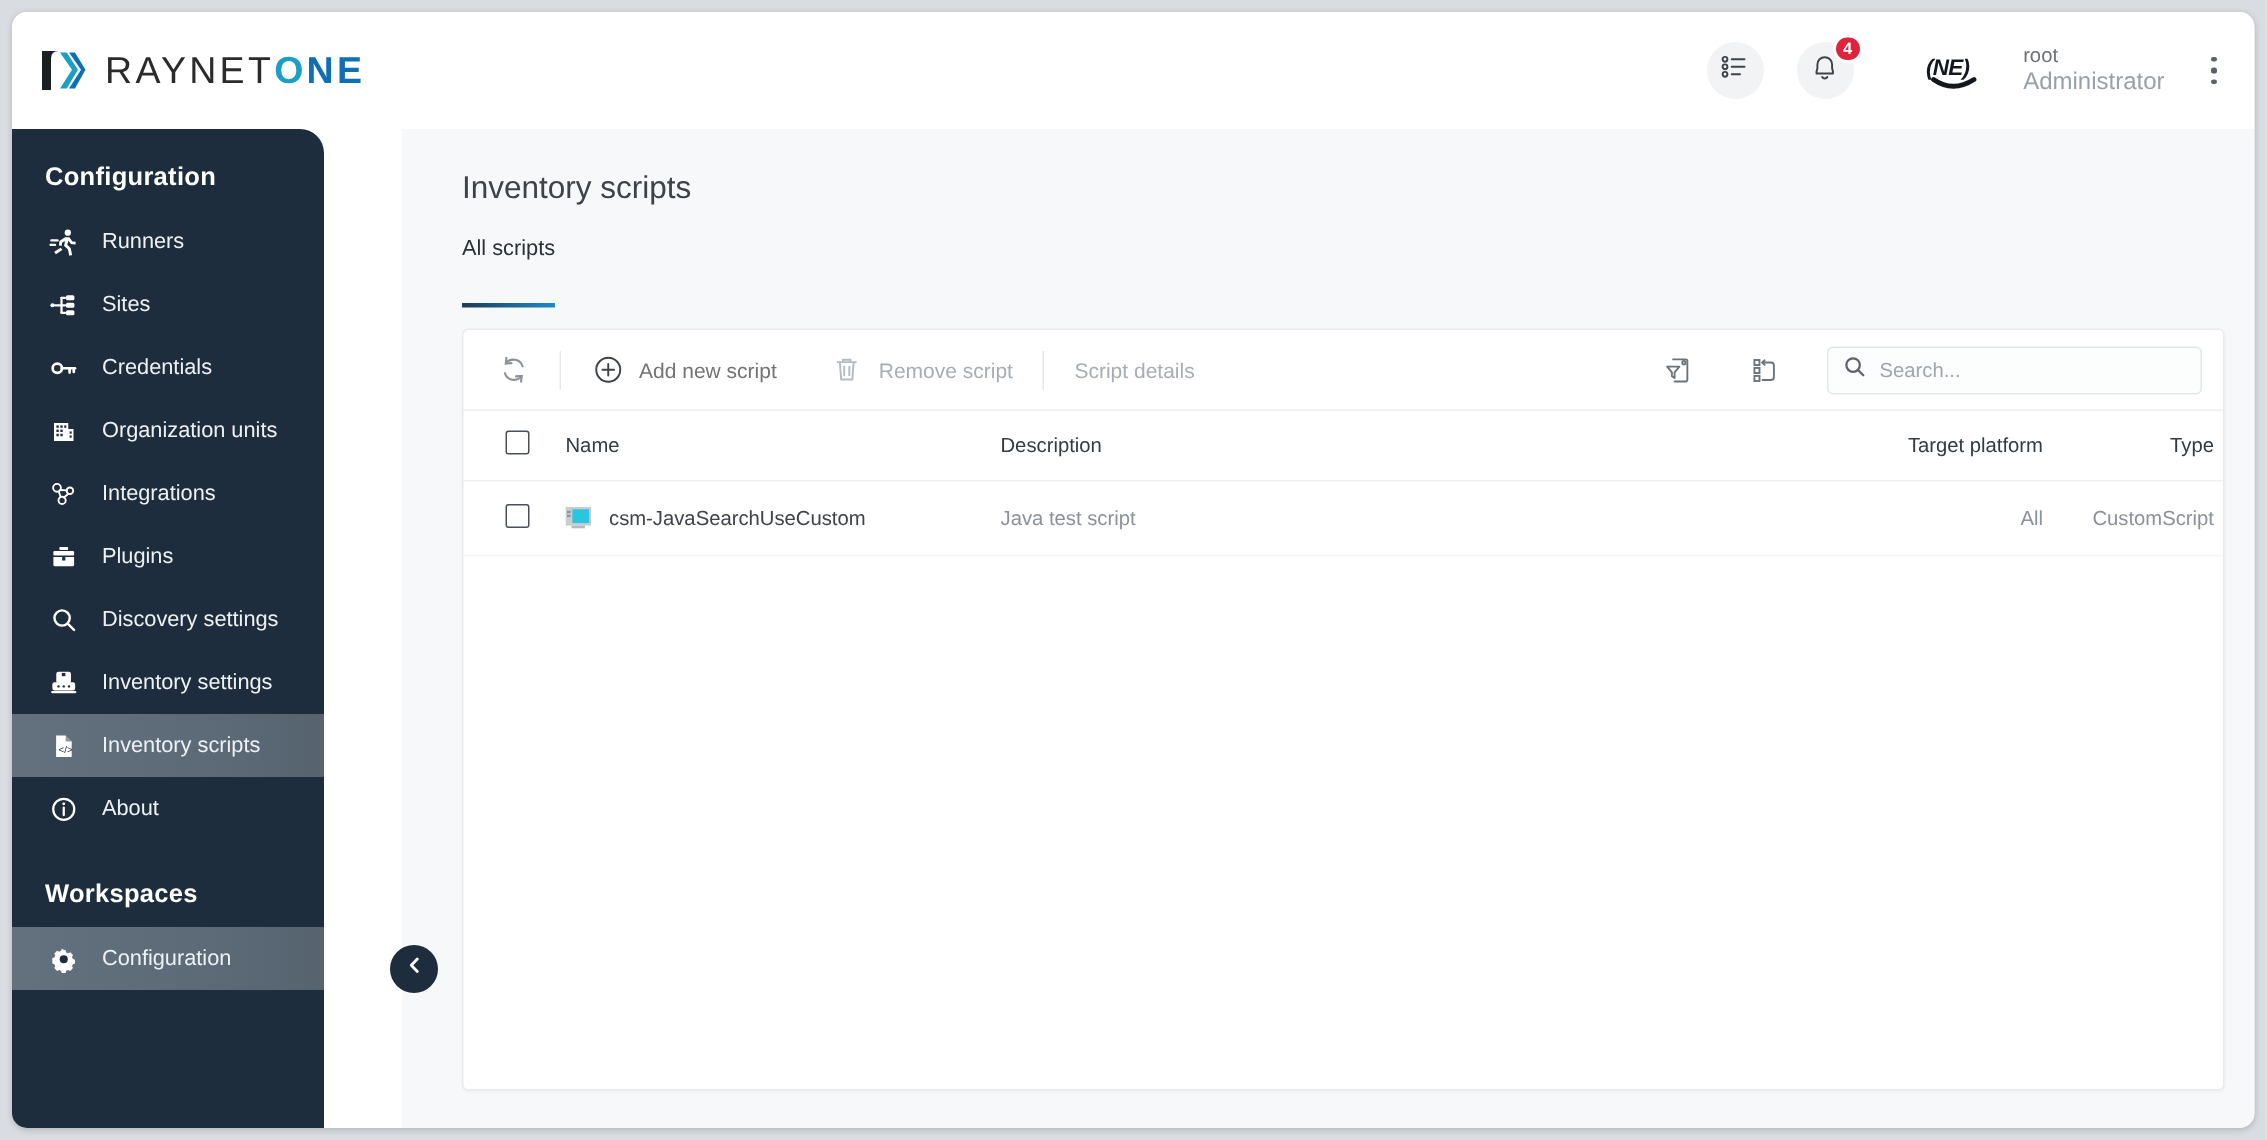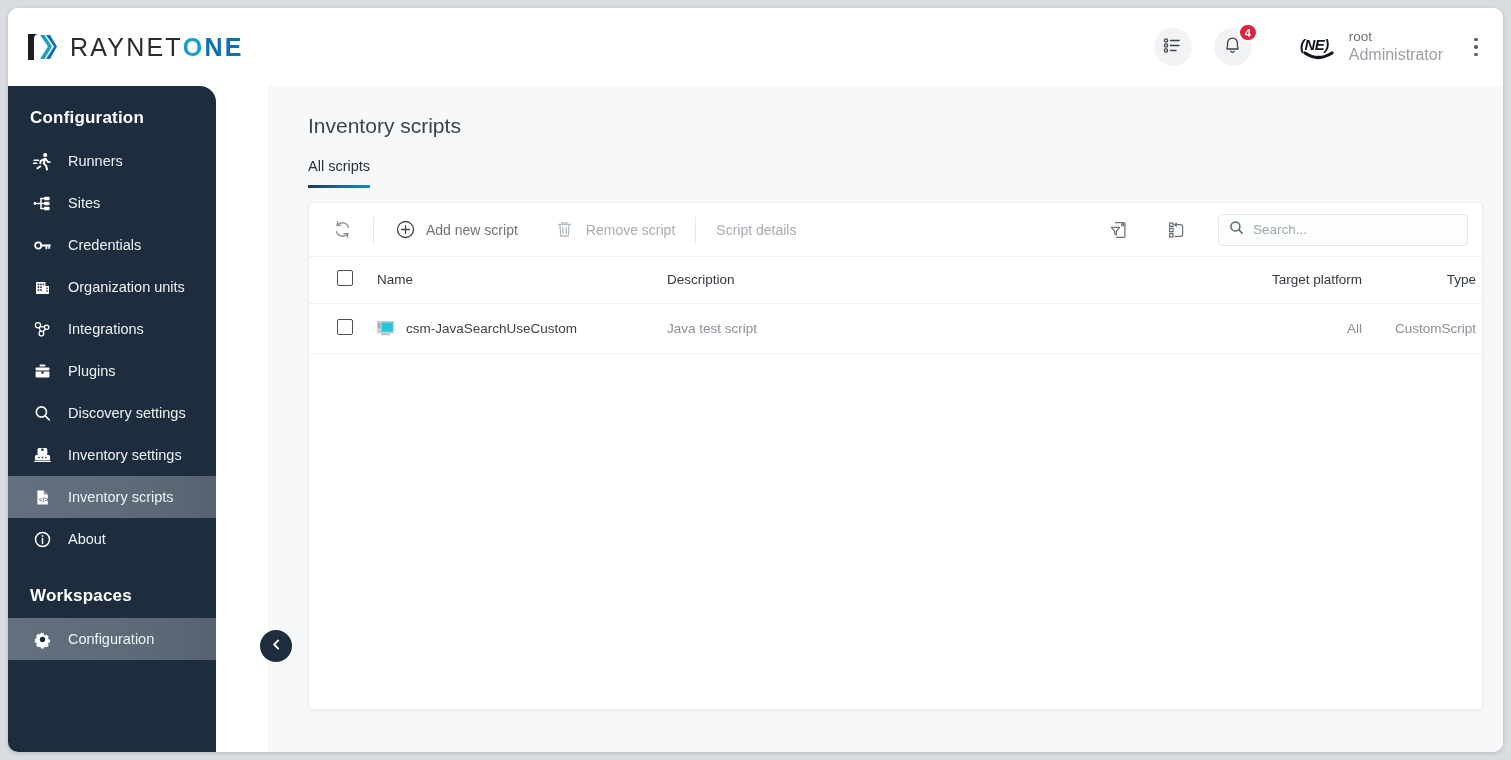--- a/index.html
+++ b/index.html
@@ -52,21 +52,21 @@
     border-radius: 10px; background: #e0233d;
     color: #fff; font-size: 11px; font-weight: 700;
     display: flex; align-items: center; justify-content: center;
     border: 2px solid #fff;
   }
   .user-block { display: flex; align-items: center; margin-left: 46px; gap: 9px; }
   .avatar {
     width: 42px; height: 34px; display: flex; align-items: center; justify-content: center;
     overflow: hidden;
   }
-  .user-meta { line-height: 1.25; }
+  .user-meta { line-height: 1.25; margin-left: 16px; }
   .user-name { font-size: 13.5px; color: #6d7278; }
   .user-role { font-size: 16px; color: #9aa0a6; }
   .kebab {
     margin-left: 22px; width: 22px; height: 30px;
     display: flex; flex-direction: column; align-items: center; justify-content: center; gap: 4px;
   }
   .kebab i { width: 3.5px; height: 3.5px; border-radius: 50%; background: #5b6167; display: block; }
 
   
   .sidebar {
@@ -107,21 +107,21 @@
   
   .main {
     position: absolute; left: 260px; top: 78px;
     width: 1235px; height: 666px;
     background: #f7f8f9;
     padding: 28px 22px 0 40px;
   }
   .page-title { font-size: 21px; color: #3d4349; font-weight: 400; }
   .tabs { margin-top: 20px; display: flex; }
   .tab {
-    font-size: 14.5px; color: #2b3138; padding-bottom: 11px;
+    font-size: 14.5px; color: #2b3138; padding-bottom: 28px;
     border-bottom: 3px solid transparent; cursor: pointer;
   }
   .tab.active { border-image: linear-gradient(to right,#1e3a56,#1b8ccc) 1; border-bottom: 3px solid #1b7fbe; }
 
   .card {
     margin-top: 14px;
     width: 1175px; height: 508px;
     background: #fff;
     border: 1px solid #e9ecef;
     border-radius: 4px;

